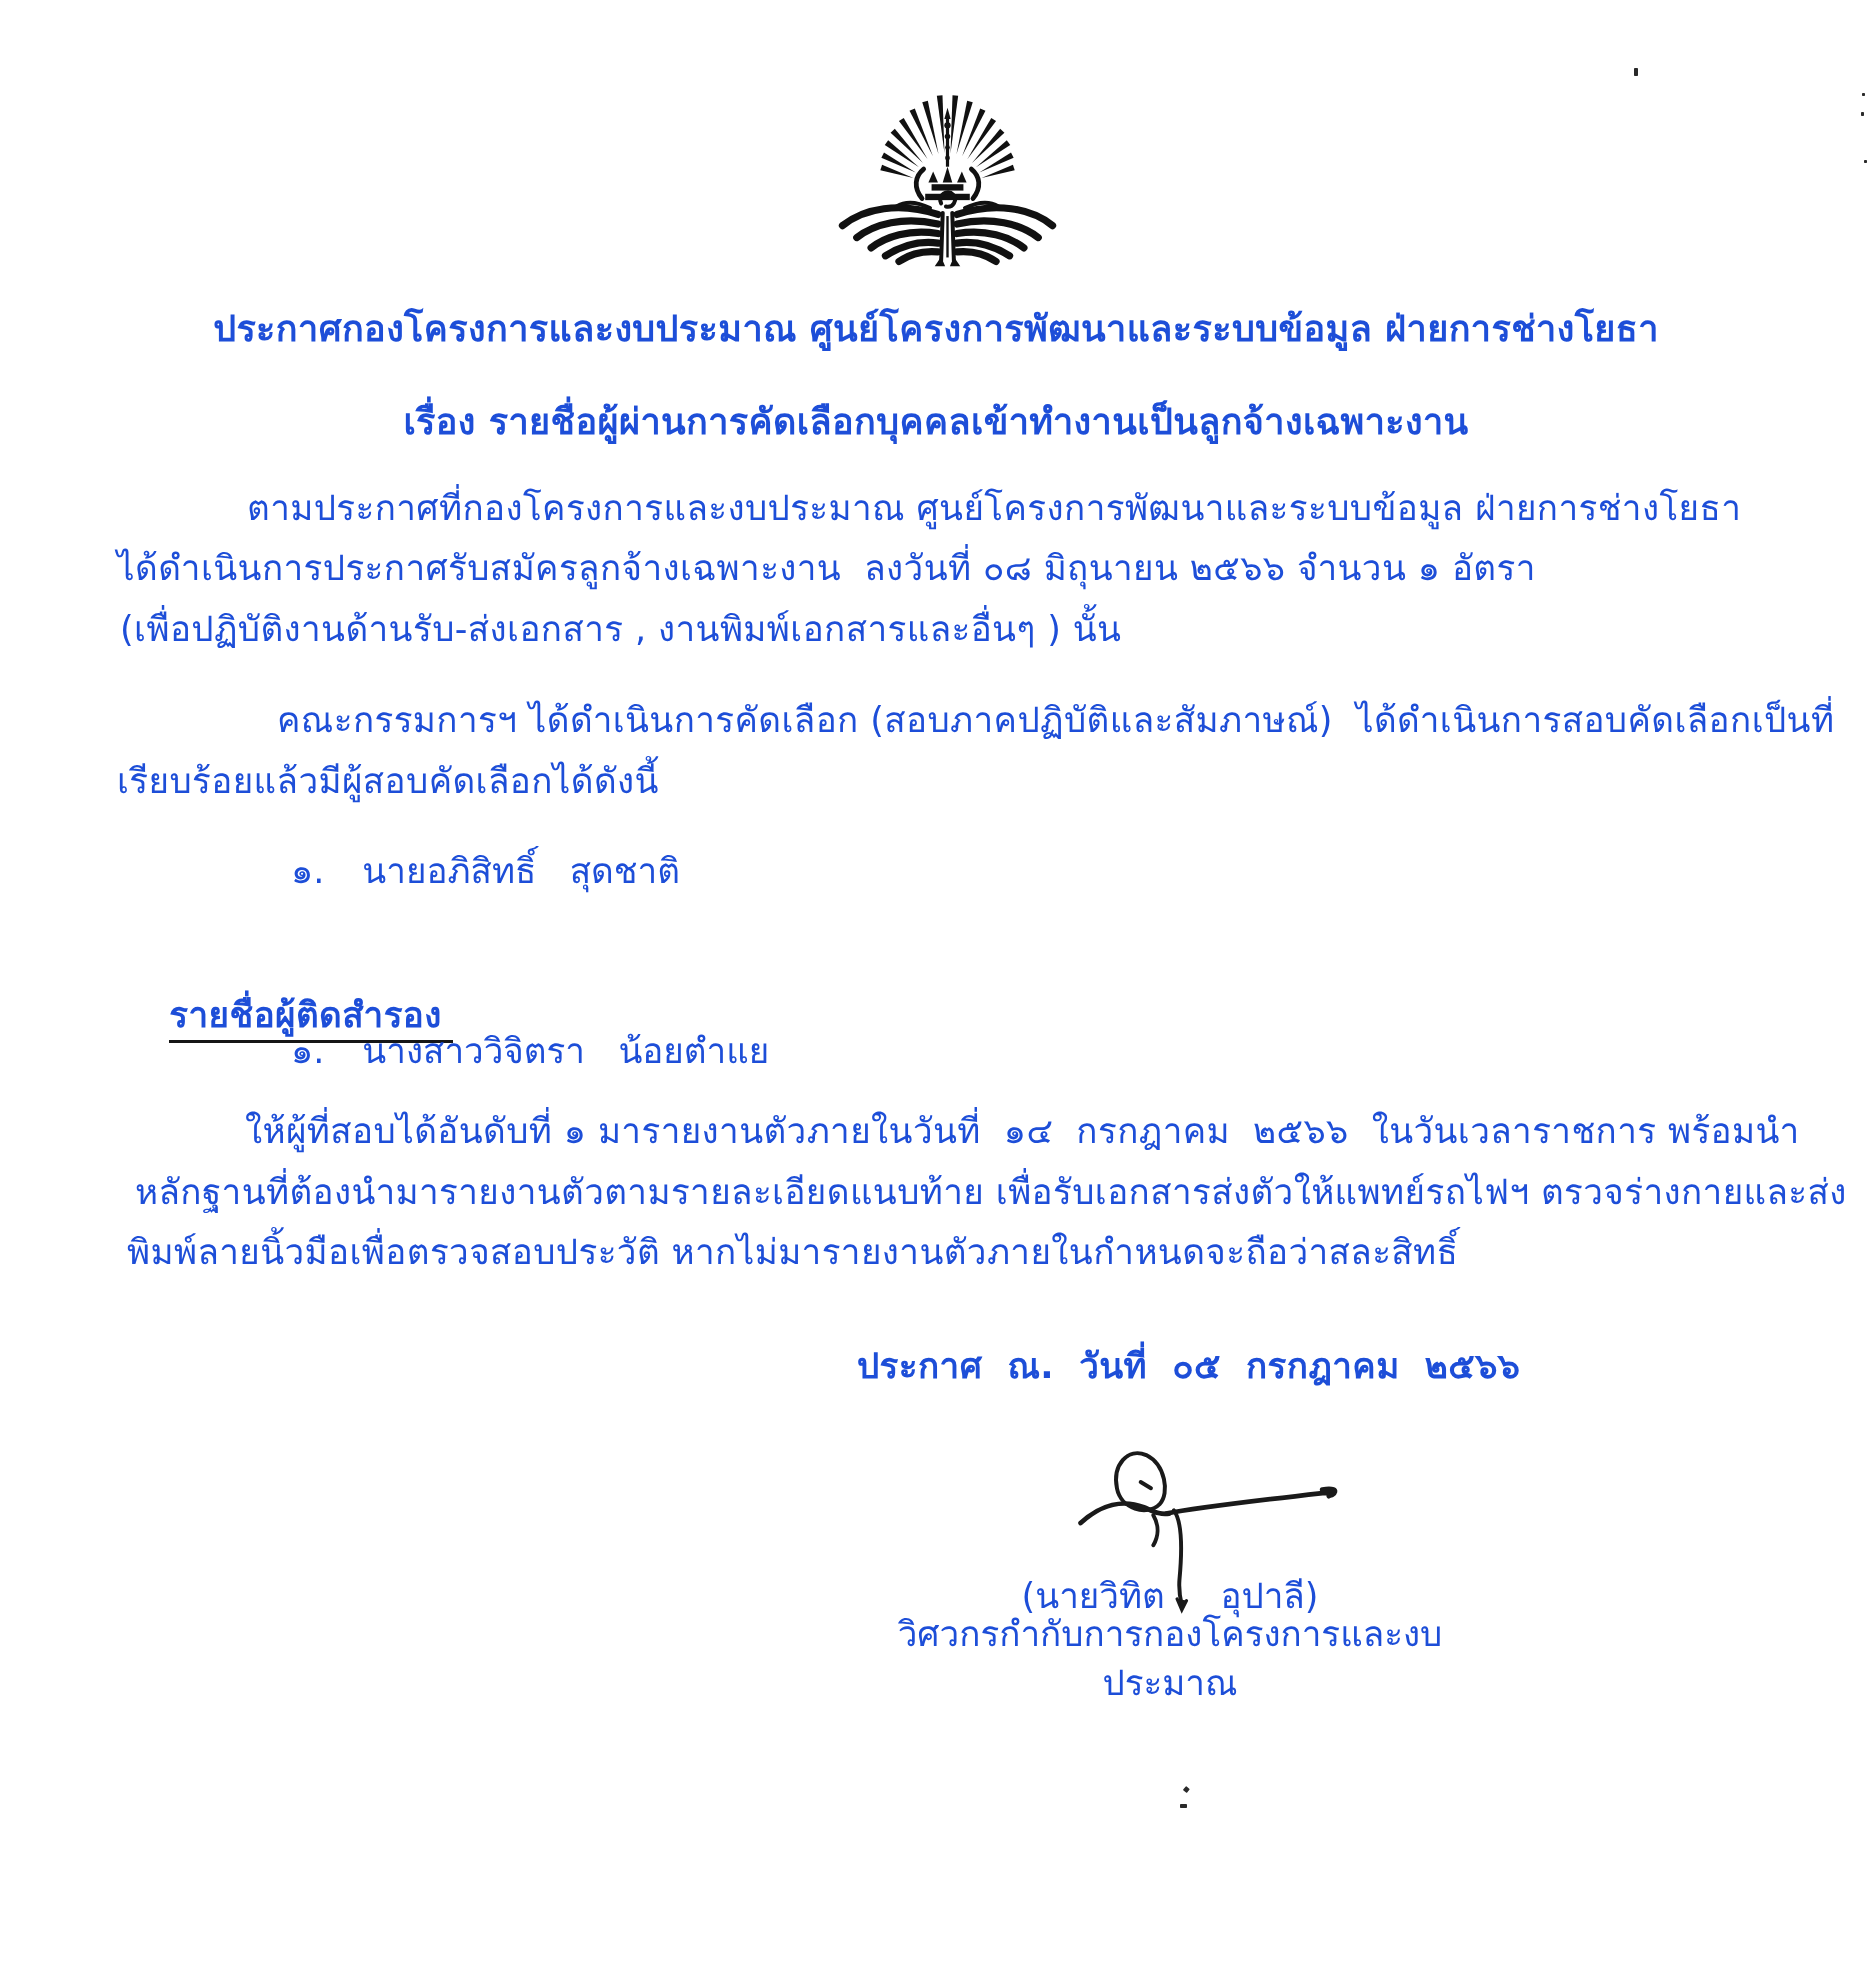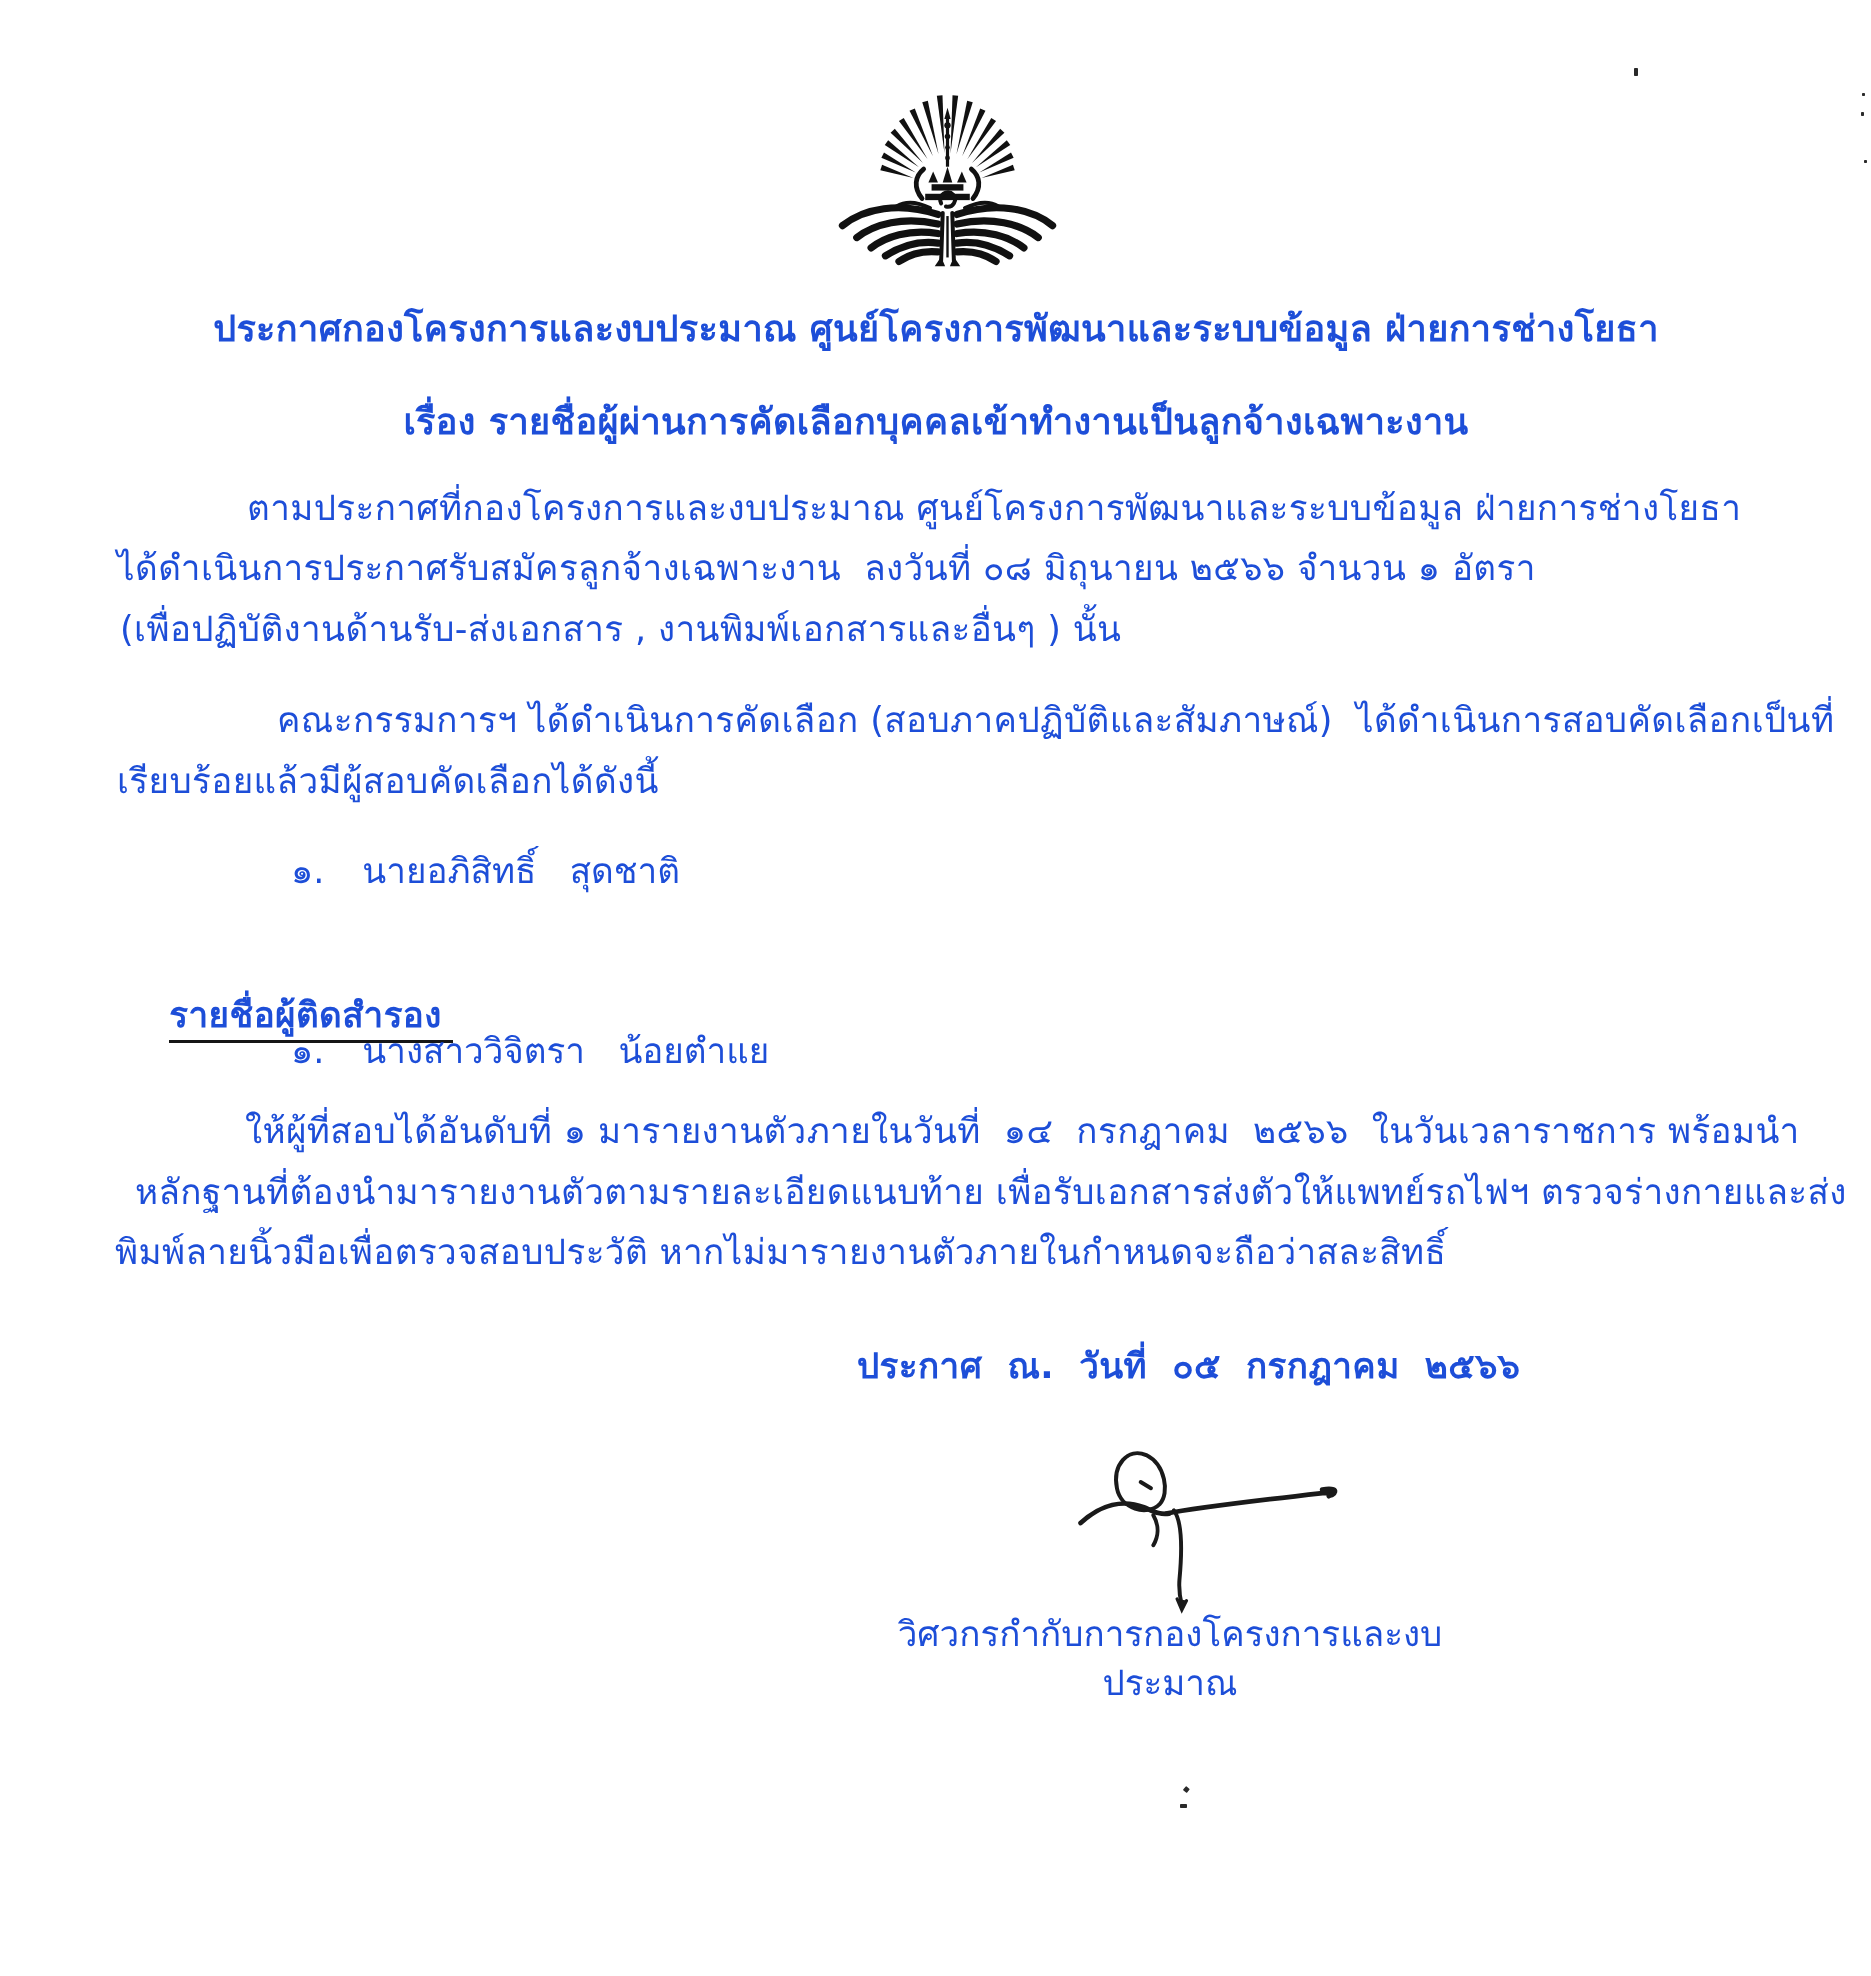--- a/index.html
+++ b/index.html
@@ -164,39 +164,40 @@
     <span class="underlined">รายชื่อผู้ติดสำรอง</span>
   </div>
 
   <div class="list-item" style="top:1027px; left:291px;">
     <span>๑.</span>
     <span>นางสาววิจิตรา   น้อยตำแย</span>
   </div>
 
   <div class="line" style="top:1107px; left:245px;">ให้ผู้ที่สอบได้อันดับที่ ๑ มารายงานตัวภายในวันที่  ๑๔  กรกฎาคม  ๒๕๖๖  ในวันเวลาราชการ พร้อมนำ</div>
   <div class="line" style="top:1168px; left:135px;">หลักฐานที่ต้องนำมารายงานตัวตามรายละเอียดแนบท้าย เพื่อรับเอกสารส่งตัวให้แพทย์รถไฟฯ ตรวจร่างกายและส่ง</div>
-  <div class="line" style="top:1228px; left:115px;">พิมพ์ลายนิ้วมือเพื่อตรวจสอบประวัติ หากไม่มารายงานตัวภายในกำหนดจะถือว่าสละสิทธิ์</div>
+  <div class="line" style="top:1228px; left:127px;">พิมพ์ลายนิ้วมือเพื่อตรวจสอบประวัติ หากไม่มารายงานตัวภายในกำหนดจะถือว่าสละสิทธิ์</div>
 
   <div class="line bold" style="top:1342px; left:857px;">ประกาศ  ณ.  วันที่  ๐๕  กรกฎาคม  ๒๕๖๖</div>
 
   <div class="signature-box">
     <svg viewBox="0 0 345 215" width="273" height="170">
       <g stroke="#1a1a1a" fill="none" stroke-linecap="round">
         <path d="M95,14 C 72,4 52,26 58,56 C 63,82 96,92 112,76 C 125,62 119,26 95,14 Z" stroke-width="5"></path>
         <path d="M88,48 L101,56" stroke-width="5"></path>
         <path d="M12,100 C 38,76 66,70 92,80 C 104,85 112,90 124,88" stroke-width="6"></path>
         <path d="M120,88 C 160,80 230,72 318,62 C 328,61 332,63 326,66" stroke-width="6"></path>
         <path d="M318,58 C 330,56 338,58 330,64" stroke-width="7"></path>
         <path d="M104,90 C 112,104 110,118 104,128" stroke-width="5"></path>
         <path d="M130,84 C 142,100 140,140 137,172 C 136,186 138,196 140,204" stroke-width="5"></path>
         <path d="M134,196 L140,210 L146,198" stroke-width="4" fill="#1a1a1a"></path>
       </g>
     </svg>
   </div>
 
+  <div class="footer-center" style="top:1572px;">(นายวิทิต     อุปาลี)</div>
   <div class="footer-center" style="top:1610px;">วิศวกรกำกับการกองโครงการและงบประมาณ</div>
 
   <div class="speck" style="left:1634px; top:68px; width:4px; height:8px;"></div>
   <div class="speck" style="left:1862px; top:93px; width:3.2px; height:3.2px;"></div>
   <div class="speck" style="left:1861px; top:112px; width:3.2px; height:4px;"></div>
   <div class="speck" style="left:1864px; top:160px; width:3.2px; height:3.2px;"></div>
   <div class="speck" style="left:1184px; top:1787px; width:4.7px; height:4.7px; transform:rotate(40deg);"></div>
   <div class="speck" style="left:1180px; top:1804px; width:7.1px; height:4px;"></div>
 
 </div>

